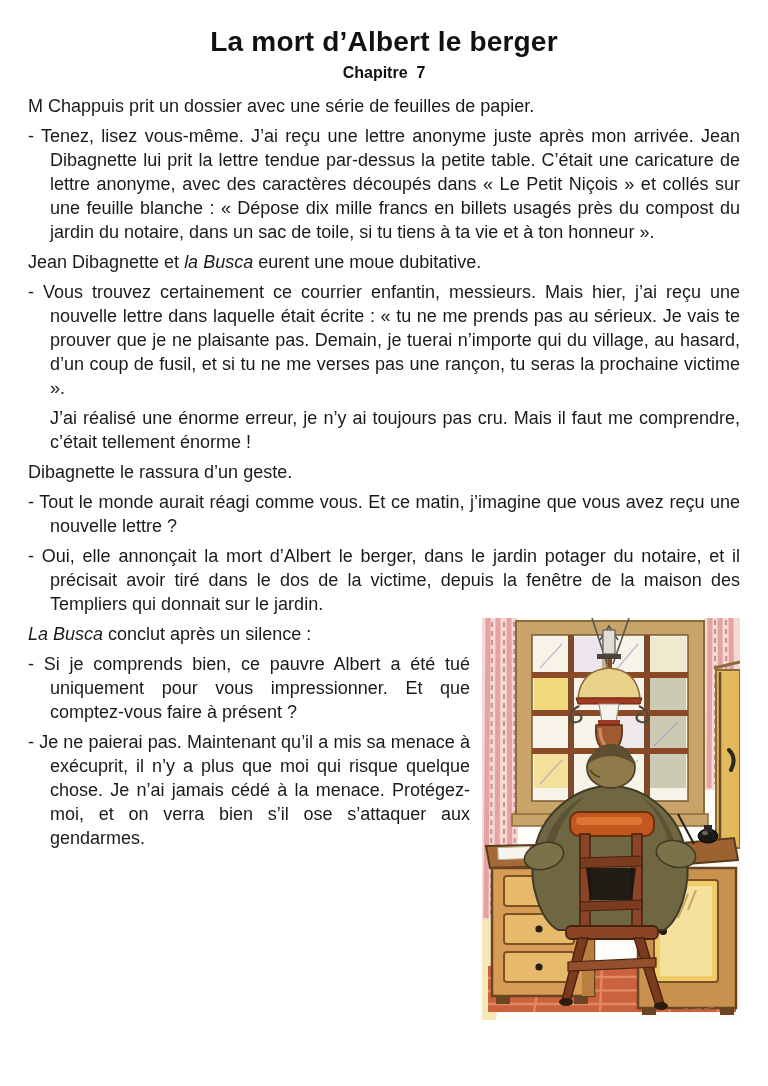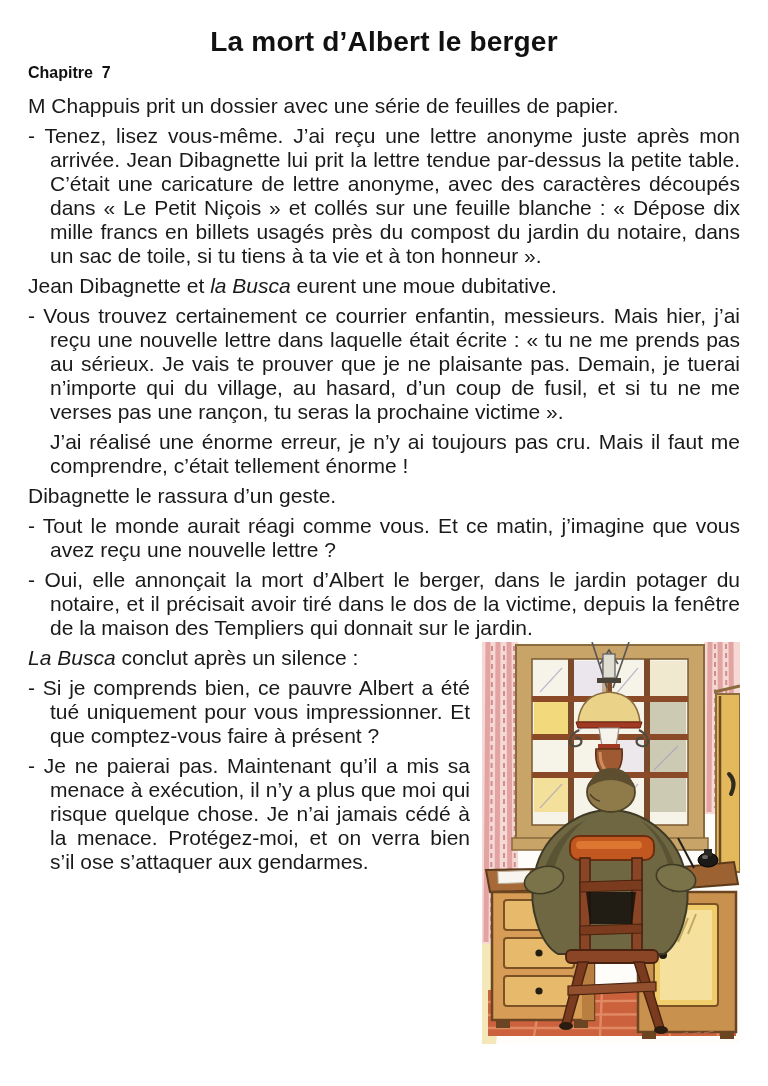--- a/index.html
+++ b/index.html
@@ -13,29 +13,29 @@
   .page {
     width: 768px; height: 842px;
     padding: 16px 28px 0 28px;
     position: relative;
   }
   .doc-title {
     font-size: 28px; font-weight: bold; text-align: center;
     margin: 10px 0 6px 0; letter-spacing: 0.2px; color: #111;
   }
   .chapter {
-    font-size: 16px; font-weight: bold; 
+    font-size: 16px; font-weight: bold; text-align: center;
     margin: 0 0 12px 0; color: #111; white-space: pre;
   }
   .section {
     font-size: 16px; font-weight: bold;
     margin: 0 0 8px 20px; color: #111;
   }
   p {
-    font-size: 21px; line-height: 24px;
+    font-size: 18px; line-height: 24px;
     text-align: justify; margin: 0 0 6px 0;
     hyphens: manual;
   }
   p.dash   { padding-left: 22px; text-indent: -22px; }
   p.indent { margin-left: 22px; margin-top: 6px; }
   em { font-style: italic; }
   figure.illustration {
     float: right; width: 258px; height: 402px;
     margin: -4px 0 0 12px; padding: 0;
   }
@@ -230,15 +230,15 @@
         <ellipse cx="179" cy="388" rx="7" ry="4" fill="#2a1c10"></ellipse>
         <path d="M104,250 L154,250 L150,282 L108,282 Z" fill="#14110c" opacity="0.85"></path>
       </g>
 
       <path d="M200,392 l6,-2 m4,2 l9,-2 m3,1 l10,-2" stroke="#b0735f" stroke-width="1" fill="none" opacity="0.85"></path>
     </svg>
   </figure>
 
   <p class="plain"><em>La Busca</em><span> conclut après un silence :</span></p>
   <p class="dash">- Si je comprends bien, ce pauvre Albert a été tué uniquement pour vous impressionner. Et que comptez-vous faire à pré­sent ?</p>
-  <p class="dash">- Je ne paierai pas. Maintenant qu’il a mis sa menace à exécu­tion, il n’y a plus que moi qui risque quelque chose. Je n’ai jamais cédé à la menace. Protégez-moi, et on verra bien s’il ose s’attaquer aux gendarmes.</p>
+  <p class="dash">- Je ne paierai pas. Maintenant qu’il a mis sa menace à exécu­prit, il n’y a plus que moi qui risque quelque chose. Je n’ai jamais cédé à la menace. Protégez-moi, et on verra bien s’il ose s’attaquer aux gendarmes.</p>
 
 </div>
 
 </body></html>

